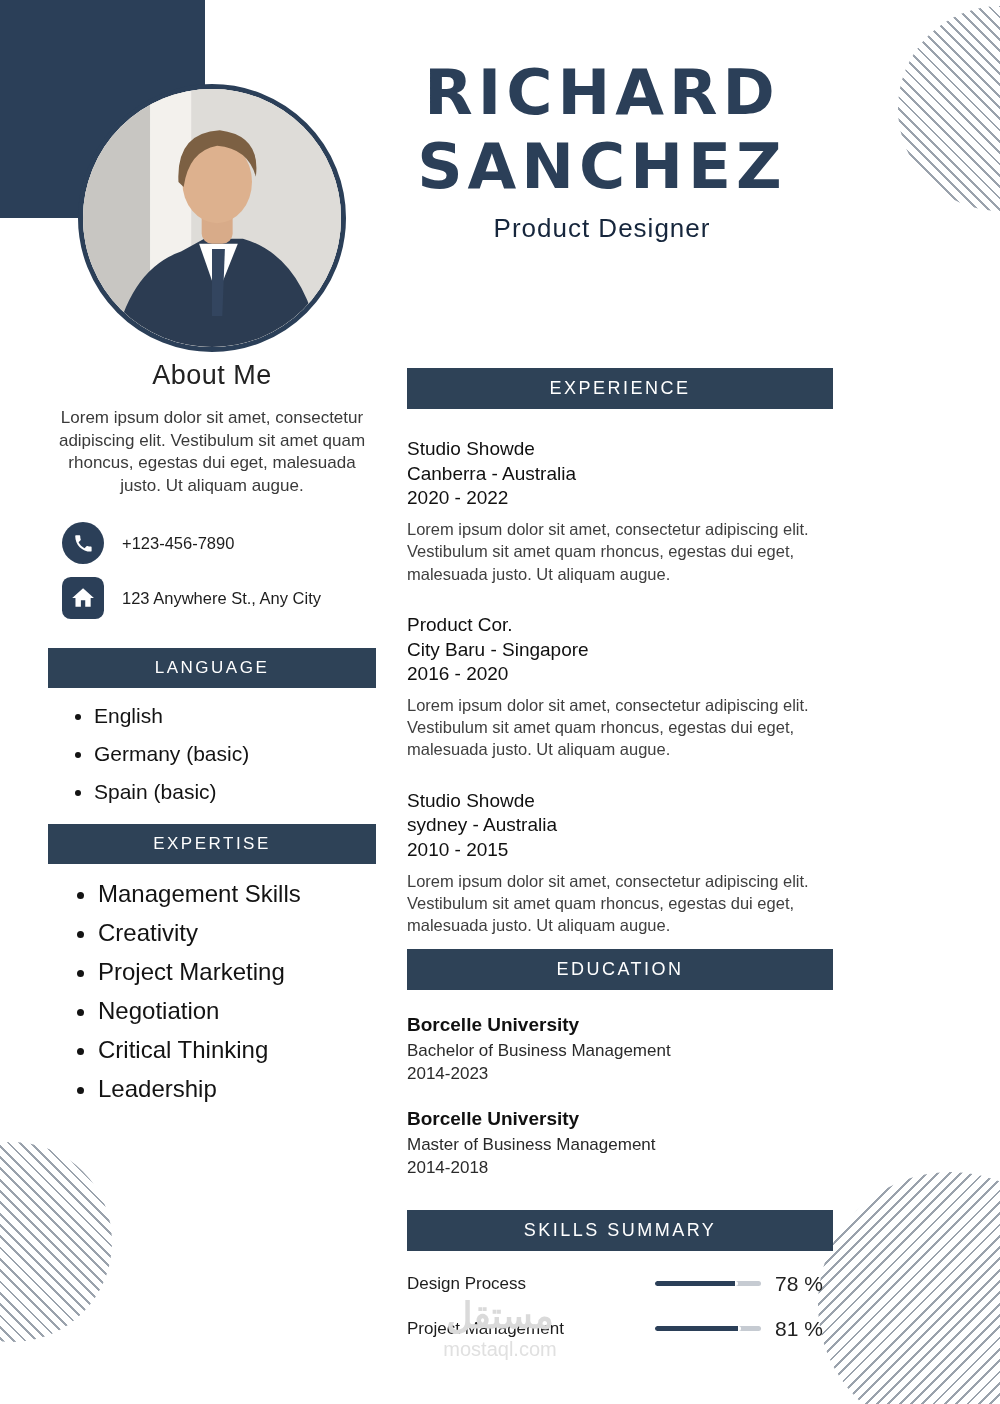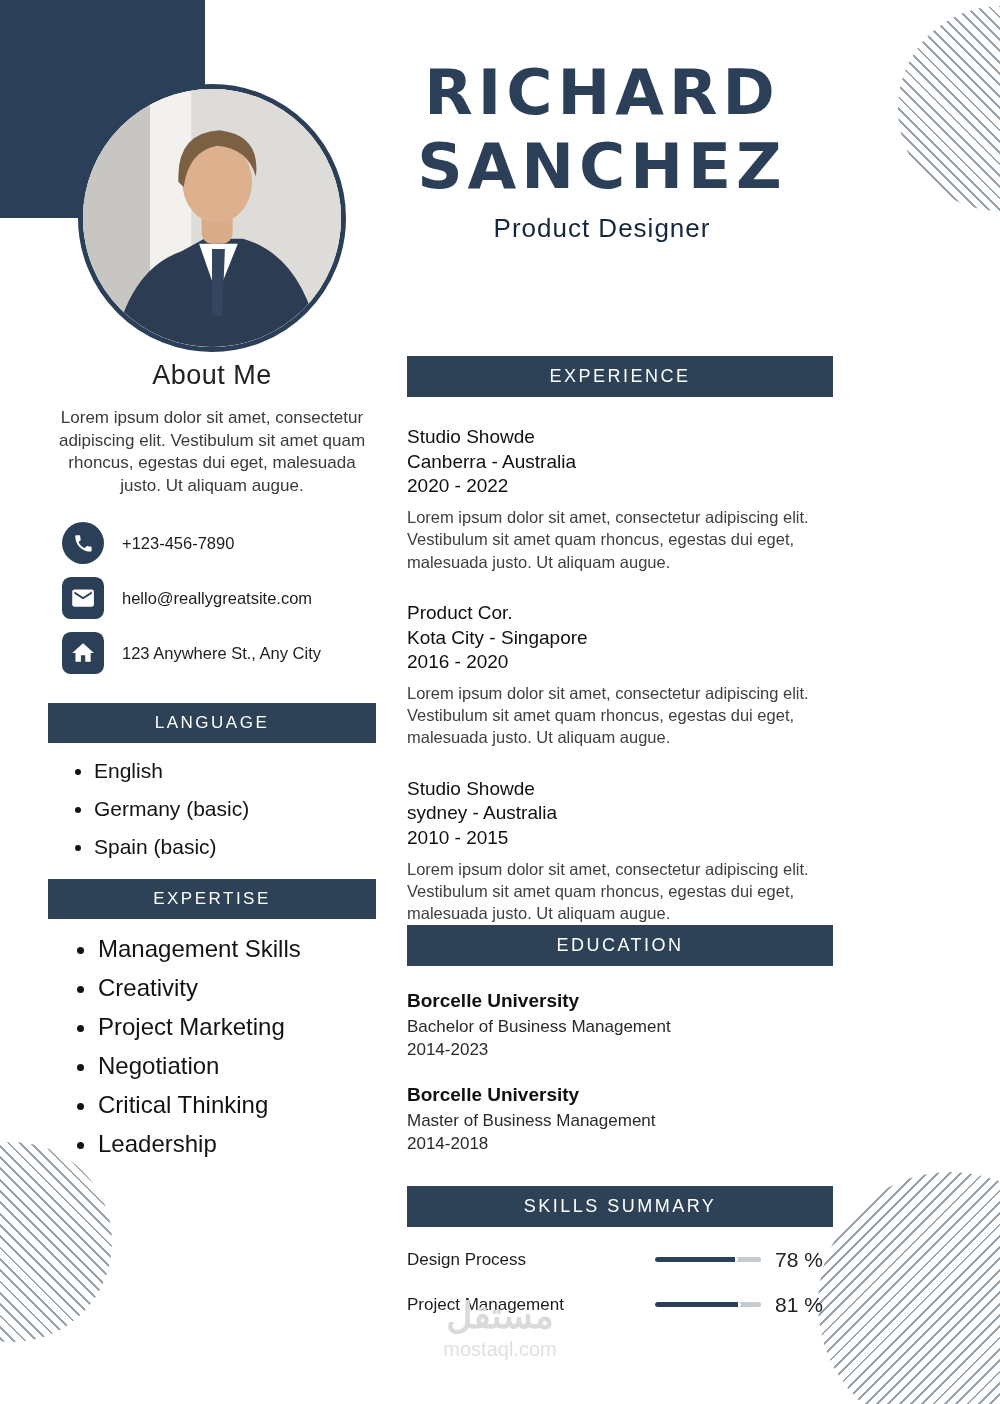--- a/index.html
+++ b/index.html
@@ -67,21 +67,21 @@
 
   .contact{ margin-top:24px; }
   .contact-row{ display:flex; align-items:center; margin-bottom:11px; min-height:44px; }
   .contact-icon{ width:42px; height:42px; flex:0 0 42px; margin-left:14px; }
   .contact-text{ margin-left:18px; font-size:16.5px; color:#1d1d1d; }
 
   .bar{
     background:var(--bar); color:#ffffff; text-align:center;
     letter-spacing:2.5px; font-size:17px; padding:10px 0; margin-top:28px;
   }
-  .right-col .bar{ margin-top:0; font-size:18px; padding:10px 0; }
+  .right-col .bar{ margin-top:12px; font-size:18px; padding:10px 0; }
 
   ul.plain{ list-style:disc; padding-left:46px; margin-top:16px; }
   ul.lang li{ font-size:21px; margin:14px 0; color:#131313; }
   ul.expertise li{ font-size:24px; margin:11px 4px; color:#131313; }
 
   .entry{ margin-top:28px; }
   .entry-head{ font-size:19px; color:#101010; line-height:1.3; }
   .entry-desc{ margin-top:7px; font-size:16.5px; line-height:1.35; color:#3f3f3f; }
 
   .edu-entry{ margin-top:24px; }
@@ -151,29 +151,20 @@
         <g transform="translate(6 6) scale(0.52)" fill="#ffffff">
           <path d="M6.62 10.79c1.44 2.83 3.76 5.14 6.59 6.59l2.2-2.2c.27-.27.67-.36 1.02-.24 1.12.37 2.33.57 3.57.57.55 0 1 .45 1 1V20c0 .55-.45 1-1 1-9.39 0-17-7.61-17-17 0-.55.45-1 1-1h3.5c.55 0 1 .45 1 1 0 1.25.2 2.45.57 3.57.11.35.03.74-.25 1.02l-2.2 2.2z"></path>
         </g>
       </svg>
       <span class="contact-text">+123-456-7890</span>
     </div>
     <div class="contact-row">
       <svg class="contact-icon" viewBox="0 0 24 24">
         <rect x="0" y="0" width="24" height="24" rx="5" fill="#2b3f58"></rect>
         <g transform="translate(4.6 4.6) scale(0.62)" fill="#ffffff">
-          <path d="M20 4H4c-1.1 0-1.99.9-1.99 2L2 18c0 1.1.9 2 2 2h16c1.1 0 2-.9 2-2V6c0-1.1-.9-2-2-2zm0 4l-8 5-8-5V6l8 5 8-5v2z"></path>
-        </g>
-      </svg>
-      <span class="contact-text">hello@reallygreatsite.com</span>
-    </div>
-    <div class="contact-row">
-      <svg class="contact-icon" viewBox="0 0 24 24">
-        <rect x="0" y="0" width="24" height="24" rx="5" fill="#2b3f58"></rect>
-        <g transform="translate(4.6 4.6) scale(0.62)" fill="#ffffff">
           <path d="M10 20v-6h4v6h5v-8h3L12 3 2 12h3v8z"></path>
         </g>
       </svg>
       <span class="contact-text">123 Anywhere St., Any City</span>
     </div>
   </div>
 
   <div class="bar">LANGUAGE</div>
   <ul class="plain lang">
     <li>English</li>
@@ -197,21 +188,21 @@
 
   <div class="entry">
     <div class="entry-head">Studio Showde</div>
     <div class="entry-head">Canberra - Australia</div>
     <div class="entry-head">2020 - 2022</div>
     <div class="entry-desc">Lorem ipsum dolor sit amet, consectetur adipiscing elit. Vestibulum sit amet quam rhoncus, egestas dui eget, malesuada justo. Ut aliquam augue.</div>
   </div>
 
   <div class="entry">
     <div class="entry-head">Product Cor.</div>
-    <div class="entry-head">Kota City - Singapore</div>
+    <div class="entry-head">City Baru - Singapore</div>
     <div class="entry-head">2016 - 2020</div>
     <div class="entry-desc">Lorem ipsum dolor sit amet, consectetur adipiscing elit. Vestibulum sit amet quam rhoncus, egestas dui eget, malesuada justo. Ut aliquam augue.</div>
   </div>
 
   <div class="entry">
     <div class="entry-head">Studio Showde</div>
     <div class="entry-head">sydney - Australia</div>
     <div class="entry-head">2010 - 2015</div>
     <div class="entry-desc">Lorem ipsum dolor sit amet, consectetur adipiscing elit. Vestibulum sit amet quam rhoncus, egestas dui eget, malesuada justo. Ut aliquam augue.</div>
   </div>

